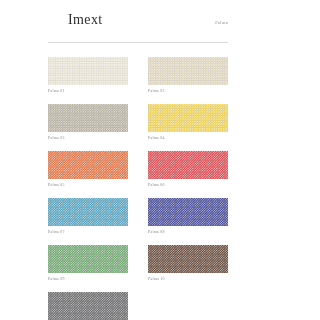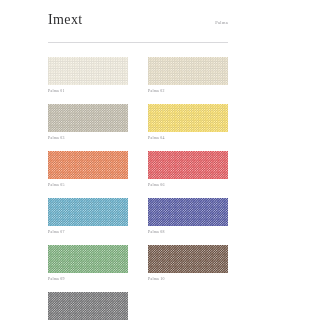--- a/index.html
+++ b/index.html
@@ -32,20 +32,21 @@
     align-items: baseline;
     justify-content: space-between;
   }
   .brand-title {
     font-family: "Liberation Serif", serif;
     font-size: 14px;
     line-height: 16px;
     color: #2e2e30;
     letter-spacing: 0.4px;
     font-weight: 400;
+    margin-left: 20px;
   }
   .collection-name {
     font-family: "Liberation Serif", serif;
     font-size: 4.4px;
     line-height: 6px;
     color: #8d8d92;
     letter-spacing: 0.35px;
     white-space: nowrap;
   }
   .rule {

